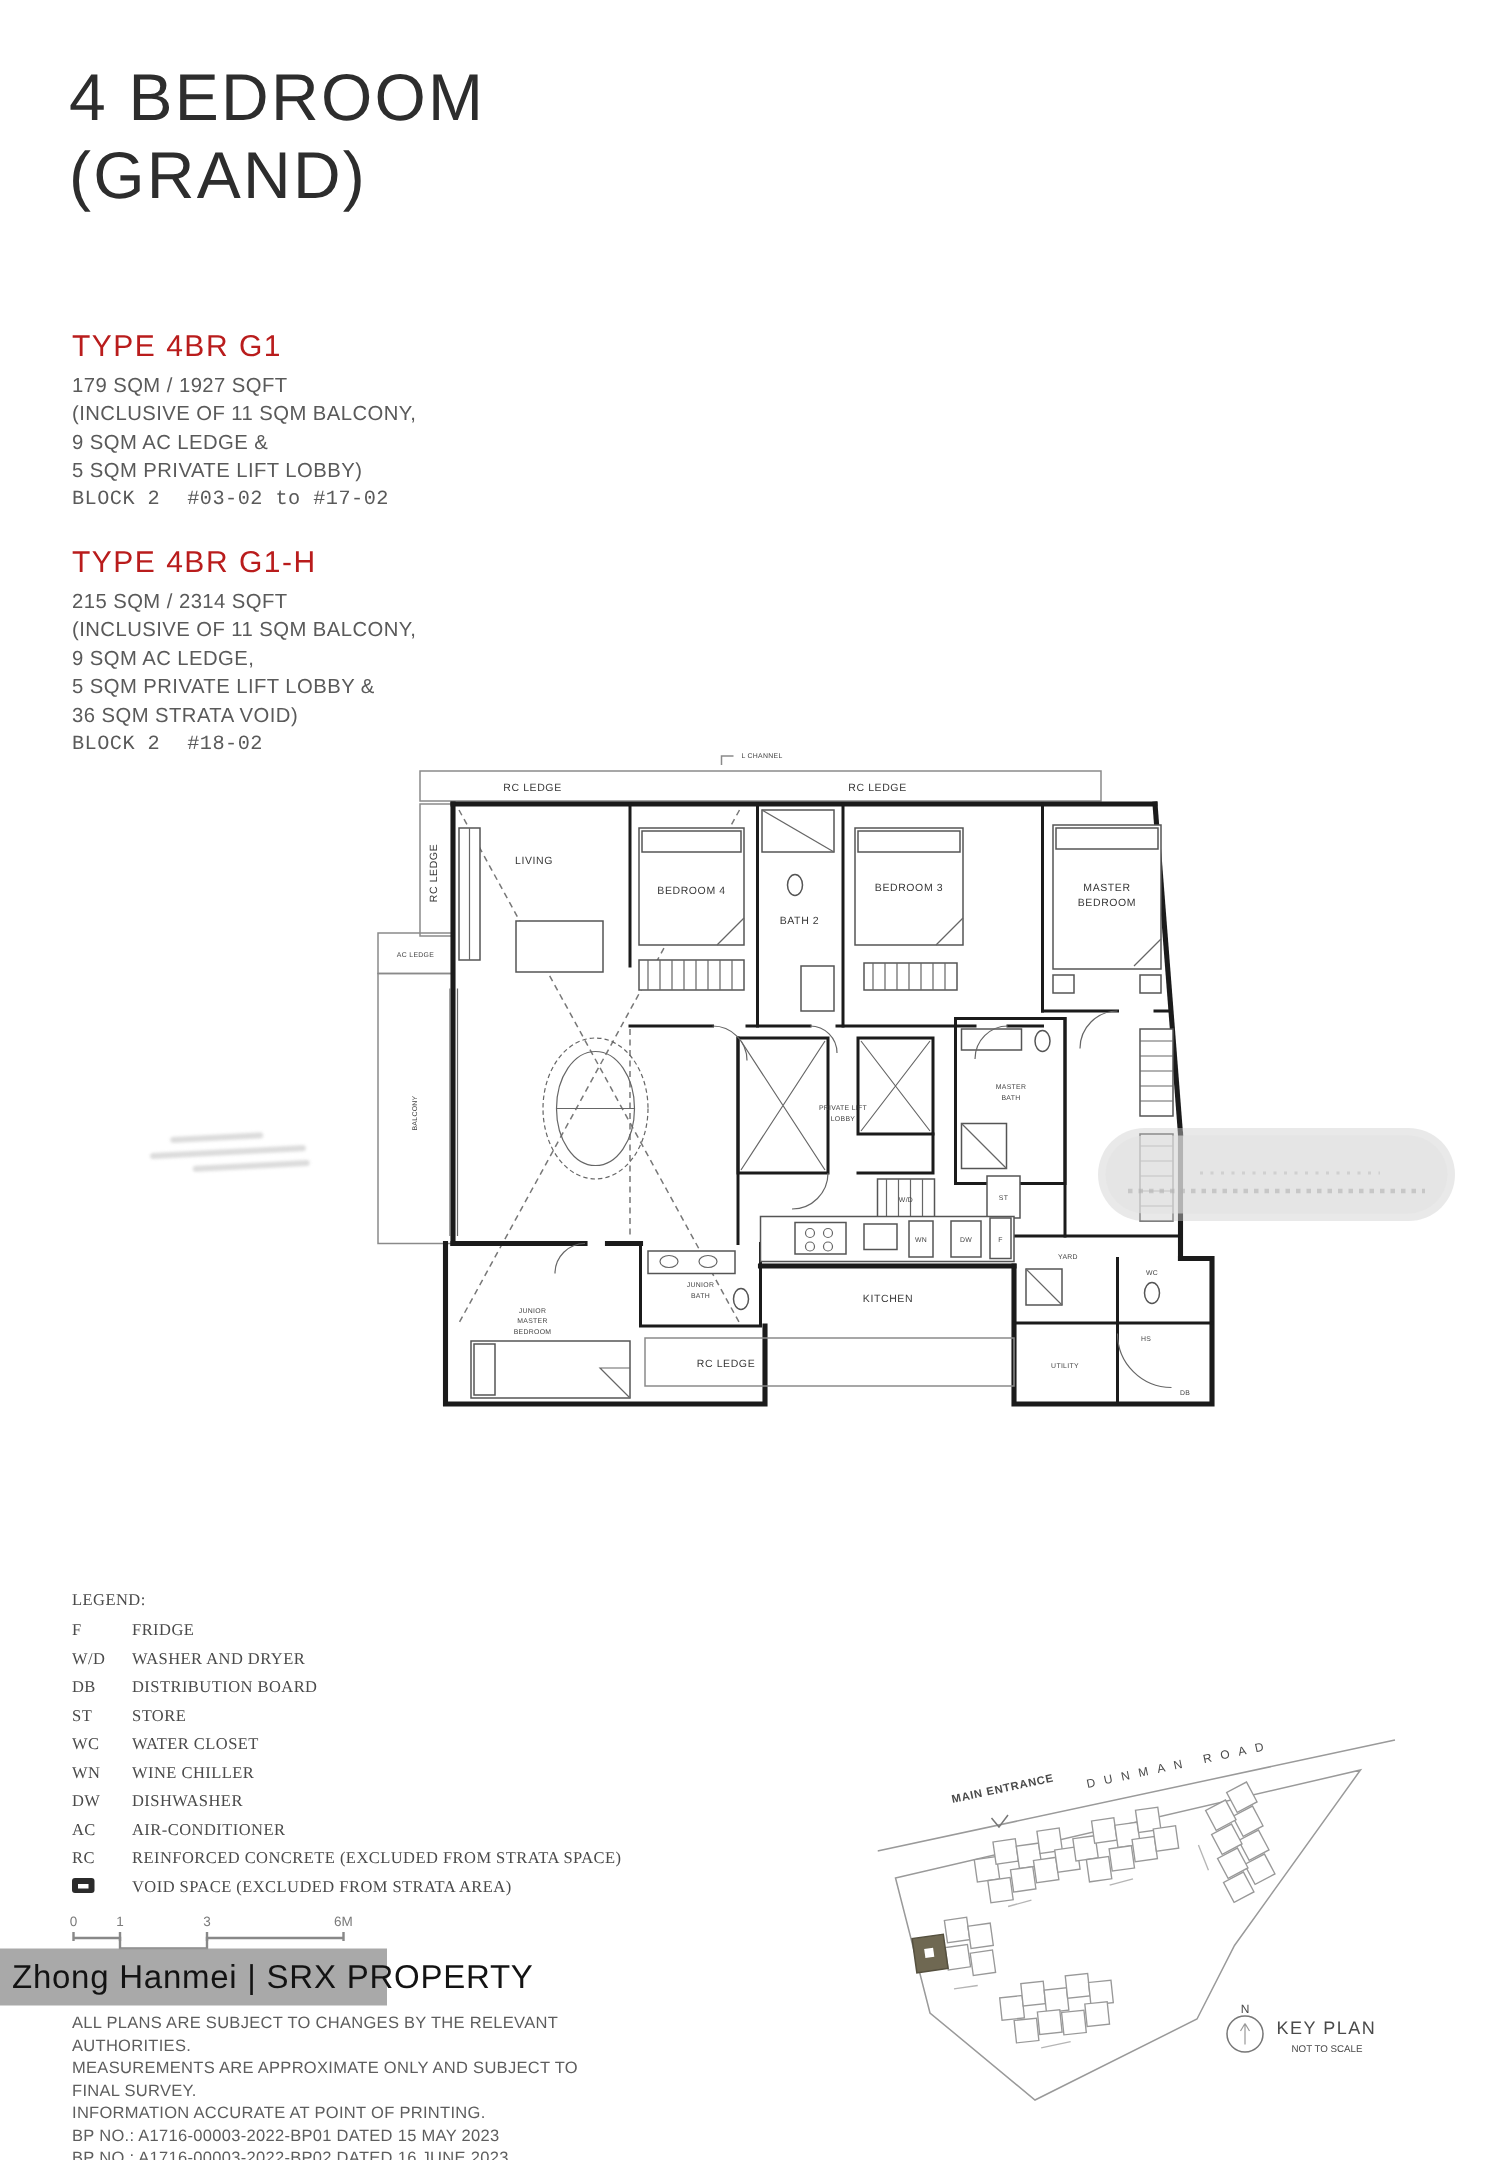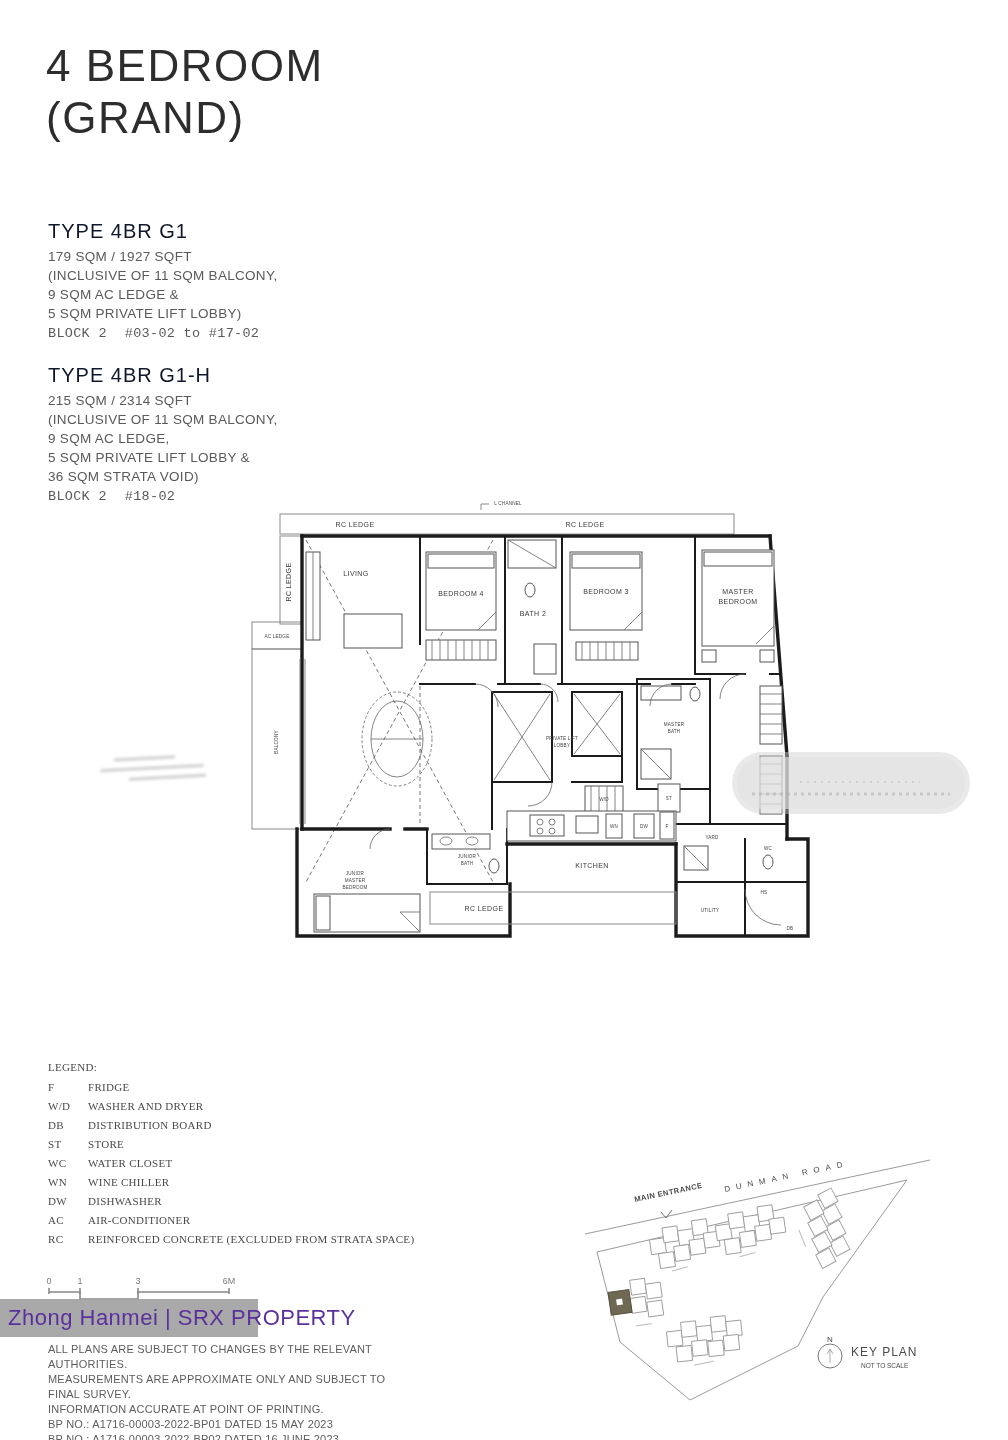--- a/index.html
+++ b/index.html
@@ -4,35 +4,35 @@
 <style>
   html,body{margin:0;padding:0;background:#ffffff;}
   #page{position:relative;width:1008px;height:1440px;background:#ffffff;overflow:hidden;
         font-family:"Liberation Sans",sans-serif;color:#3a3a3a;padding-left:20px;}
   .abs{position:absolute;}
   
   #title{left:46px;top:40px;font-size:44px;font-weight:300;letter-spacing:1.5px;
          color:#2d2d2d;line-height:1.18;}
   
   .typeblock{left:48px;width:300px;font-size:13.5px;color:#5a5a5a;line-height:19px;letter-spacing:.3px;}
-  .typeblock h3{margin:0 0 6px 0;font-size:20px;font-weight:400;color:#0f172a;letter-spacing:1px;}
+  .typeblock h3{margin:0 0 6px 0;font-size:20px;font-weight:400;color:#b91c1c;letter-spacing:1px;}
   .typeblock .bl{margin-top:1px;font-family:Liberation Mono, monospace;}
   .typeblock .units{margin-left:18px;}
   
   #legend{left:48px;top:1058px;font-size:11px;color:#4a4a4a;line-height:19px;letter-spacing:.3px;font-family:Liberation Serif, serif;}
   #legend .hdr{margin-bottom:1px;}
   .lrow{display:flex;}
   .lkey{width:40px;flex:0 0 40px;}
   .voidicon{display:inline-block;width:15px;height:10px;background:#2b2b2b;border-radius:2px;
             position:relative;top:1px;}
   .voidicon::after{content:"";position:absolute;left:4px;top:3.5px;width:7px;height:3px;background:#fff;}
   
   #wmband{left:0;top:1299px;width:258px;height:38px;background:#a2a2a2;opacity:.92;
           display:flex;align-items:center;}
-  #wmband span{color:#4c1d95;font-size:22px;letter-spacing:.5px;padding-left:8px;white-space:nowrap;}
+  #wmband span{color:#000000;font-size:22px;letter-spacing:.5px;padding-left:8px;white-space:nowrap;}
   
   .ghost{background:#c9c9c9;height:4px;border-radius:2px;filter:blur(1.2px);opacity:.65;}
   
   #disclaimer{left:48px;top:1342px;width:360px;font-size:11px;line-height:15px;color:#5d5d5d;letter-spacing:.2px;}
   
   svg{display:block;}
   .w{stroke:#1b1b1b;stroke-width:3.4;fill:none;stroke-linecap:square;}
   .wi{stroke:#1b1b1b;stroke-width:2;fill:none;stroke-linecap:square;}
   .tn{stroke:#8a8a8a;stroke-width:1;fill:none;}
   .f{stroke:#555;stroke-width:1;fill:#ffffff;}
@@ -300,20 +300,24 @@
         <span>DISHWASHER</span>
       </div>
     <div class="lrow">
         <span class="lkey">AC</span>
         <span>AIR-CONDITIONER</span>
       </div>
     <div class="lrow">
         <span class="lkey">RC</span>
         <span>REINFORCED CONCRETE (EXCLUDED FROM STRATA SPACE)</span>
       </div>
+    <div class="lrow">
+      <span class="lkey"><span class="voidicon"></span></span>
+      <span>VOID SPACE (EXCLUDED FROM STRATA AREA)</span>
+    </div>
   </div>
 
   <svg class="abs" style="left:38px;top:1272px;" width="240" height="40" viewBox="0 0 240 40">
     <text class="sb" x="11" y="12">0</text>
     <text class="sb" x="42" y="12">1</text>
     <text class="sb" x="100" y="12">3</text>
     <text class="sb" x="191" y="12">6M</text>
     <g stroke="#888" stroke-width="1.6" fill="none">
       <path d="M11,16 V22 M42,16 V22 M100,16 V22 M191,16 V22"></path>
       <path d="M11,20 H42 V27 H100 V20 H191"></path>

